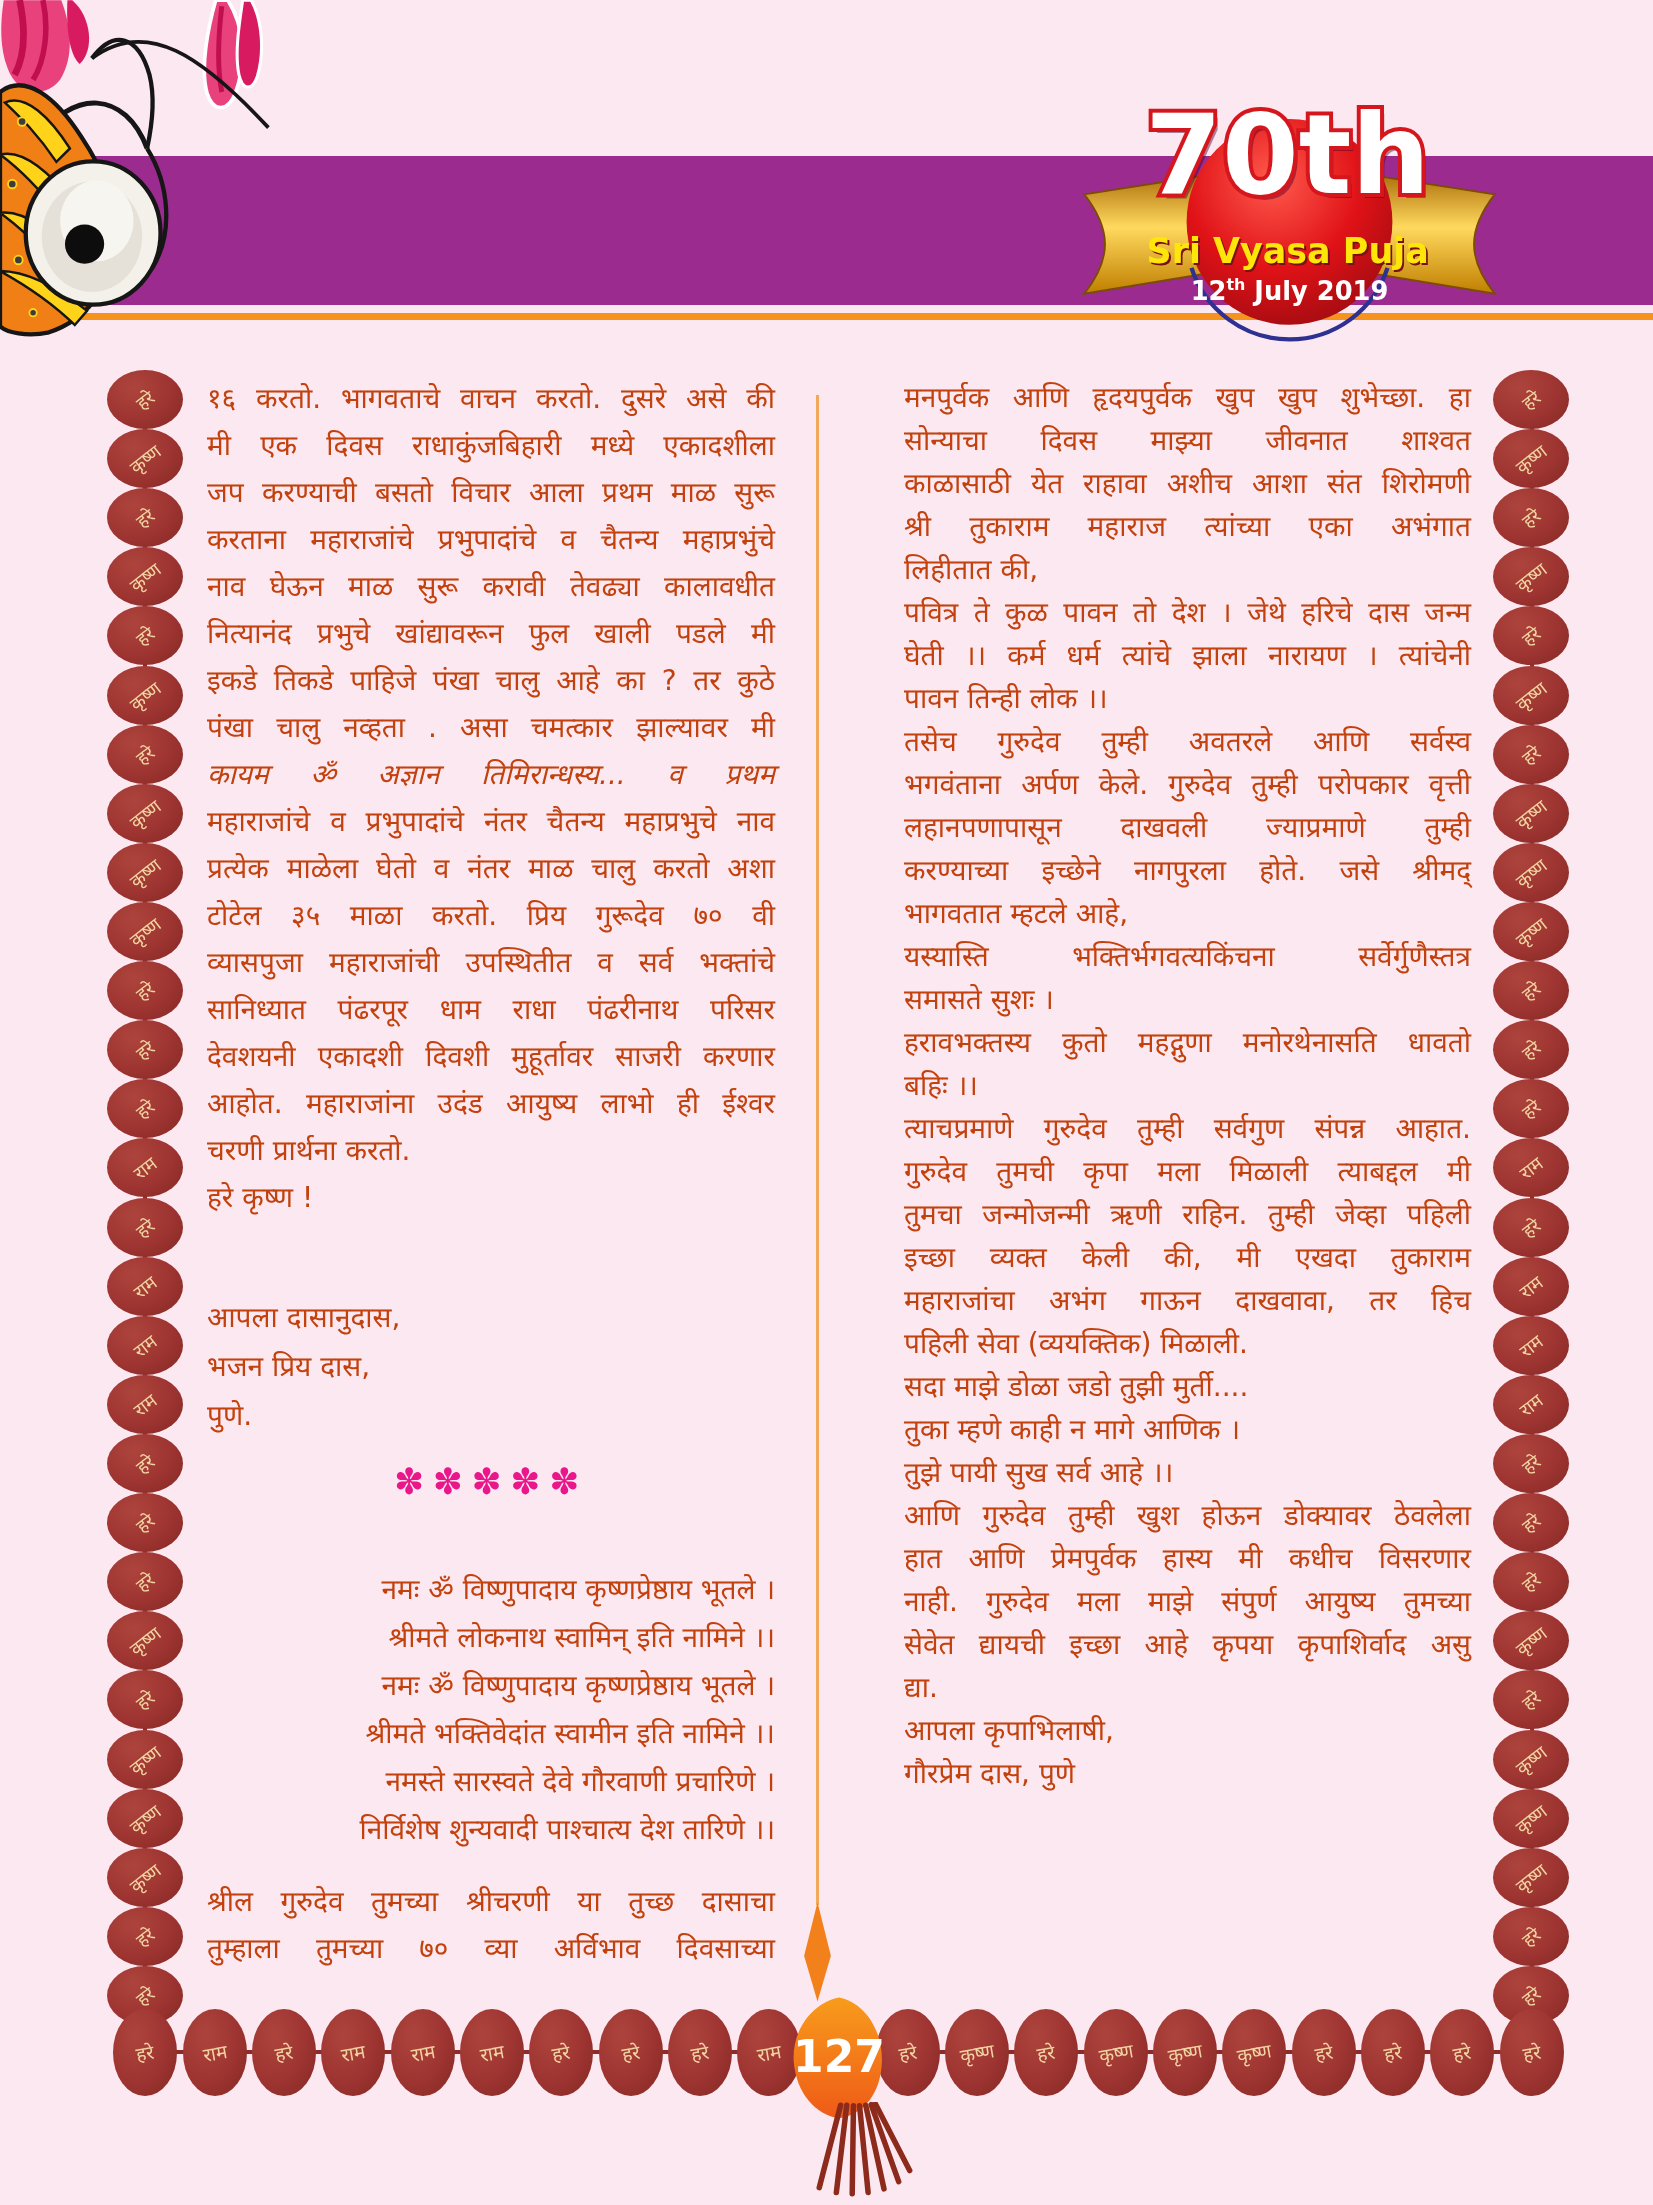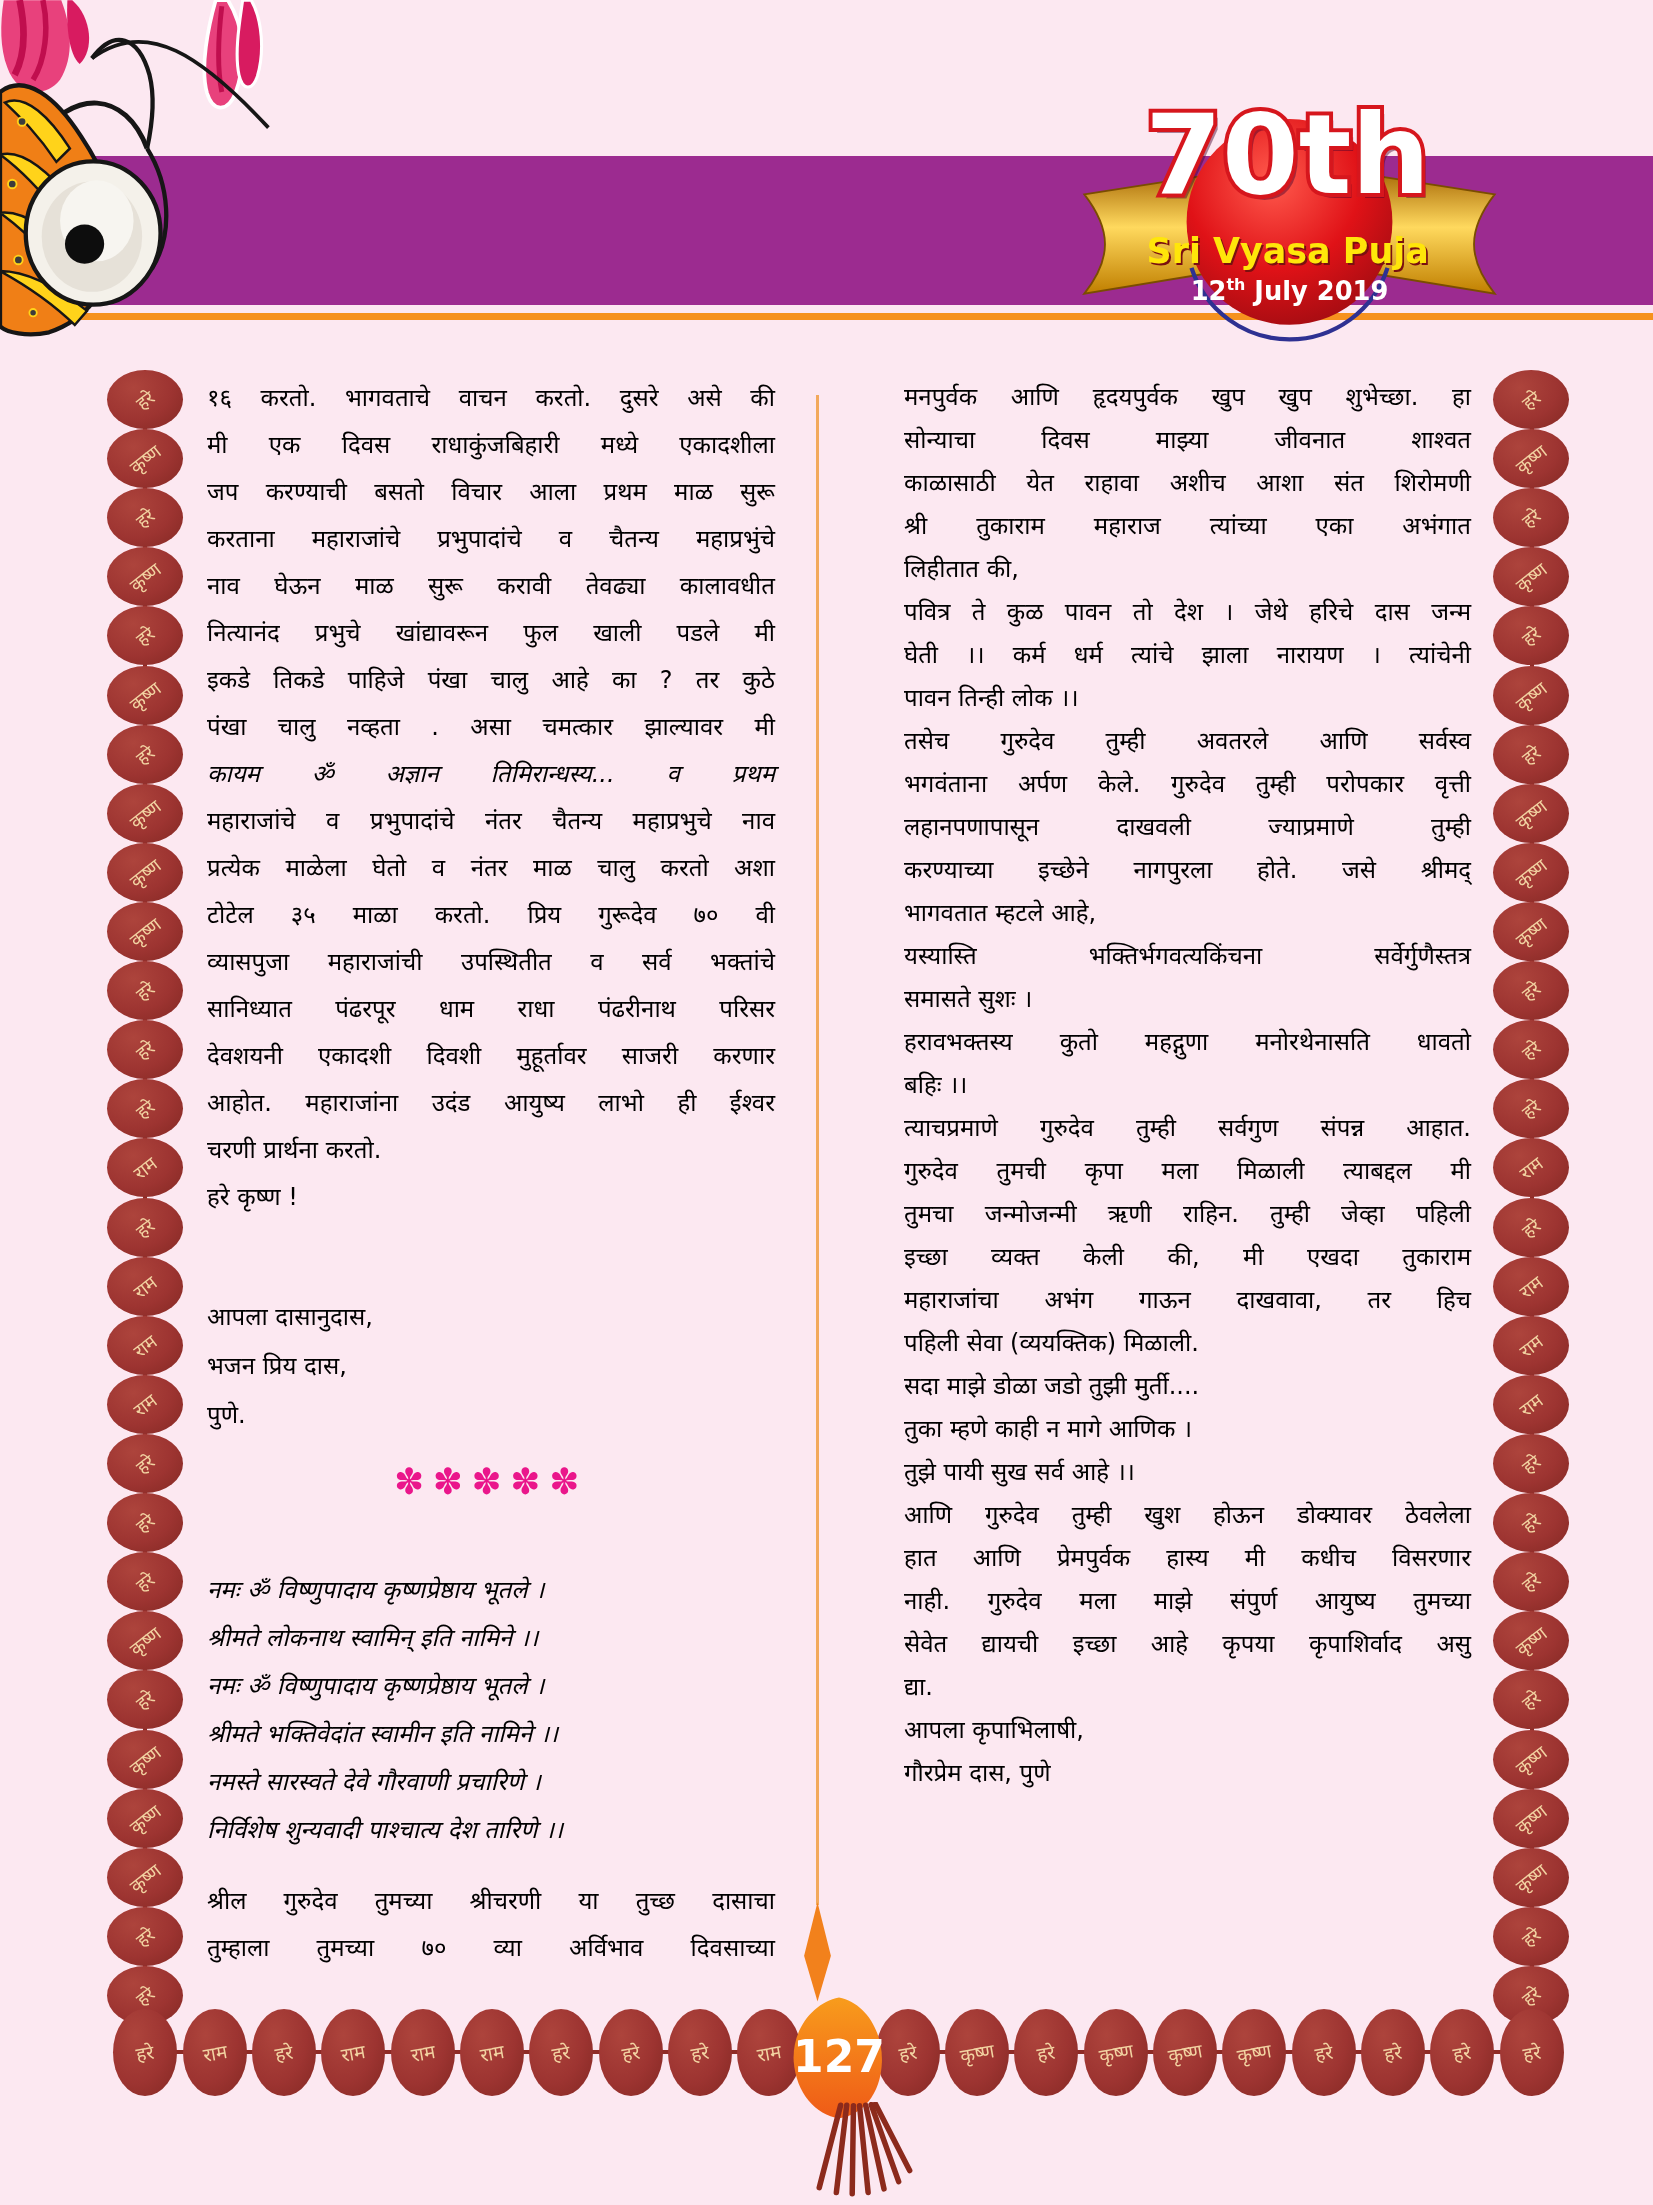--- a/index.html
+++ b/index.html
@@ -9,25 +9,25 @@
   
   .band{position:absolute;left:0;top:156px;width:1654px;height:149px;background:#9c2b90;}
   .rule{position:absolute;left:0;top:313px;width:1654px;height:6.7px;background:#f6921e;}
   .badge{position:absolute;left:1078px;top:78px;width:423px;height:294px;}
   .badge svg{position:absolute;left:0;top:0;}
 
   
   .drum{position:absolute;left:0;top:0;width:288px;height:368px;}
 
   
-  .col{position:absolute;color:#000000;font-size:24px;}
+  .col{position:absolute;color:#c2410c;font-size:28px;}
   .line{height:47px;line-height:47px;white-space:nowrap;text-align:left;}
   .line.j{white-space:normal;text-align:justify;text-align-last:justify;height:47px;line-height:47px;overflow:visible;}
   #rc-lines .line{height:43px;line-height:43px;}
-  .center .line{text-align:left;white-space:nowrap;font-style:italic;}
+  .center .line{text-align:right;white-space:nowrap;}
   .sep{position:absolute;left:207px;top:1461px;width:568px;text-align:center;color:#ea168b;
        font-size:36px;letter-spacing:8.6px;font-weight:bold;}
 
   
   .divider-line{position:absolute;left:816px;top:395px;width:3.1px;height:1510px;background:#f2a95c;}
   .divider-arrow{position:absolute;left:798px;top:1902px;}
   .pagenum-blob{position:absolute;left:790px;top:1996px;}
   .pagenum{position:absolute;left:790px;top:2031px;width:98px;text-align:center;
            color:#ffffff;font-size:44px;font-weight:bold;}
   .tassels{position:absolute;left:807px;top:2102px;}

